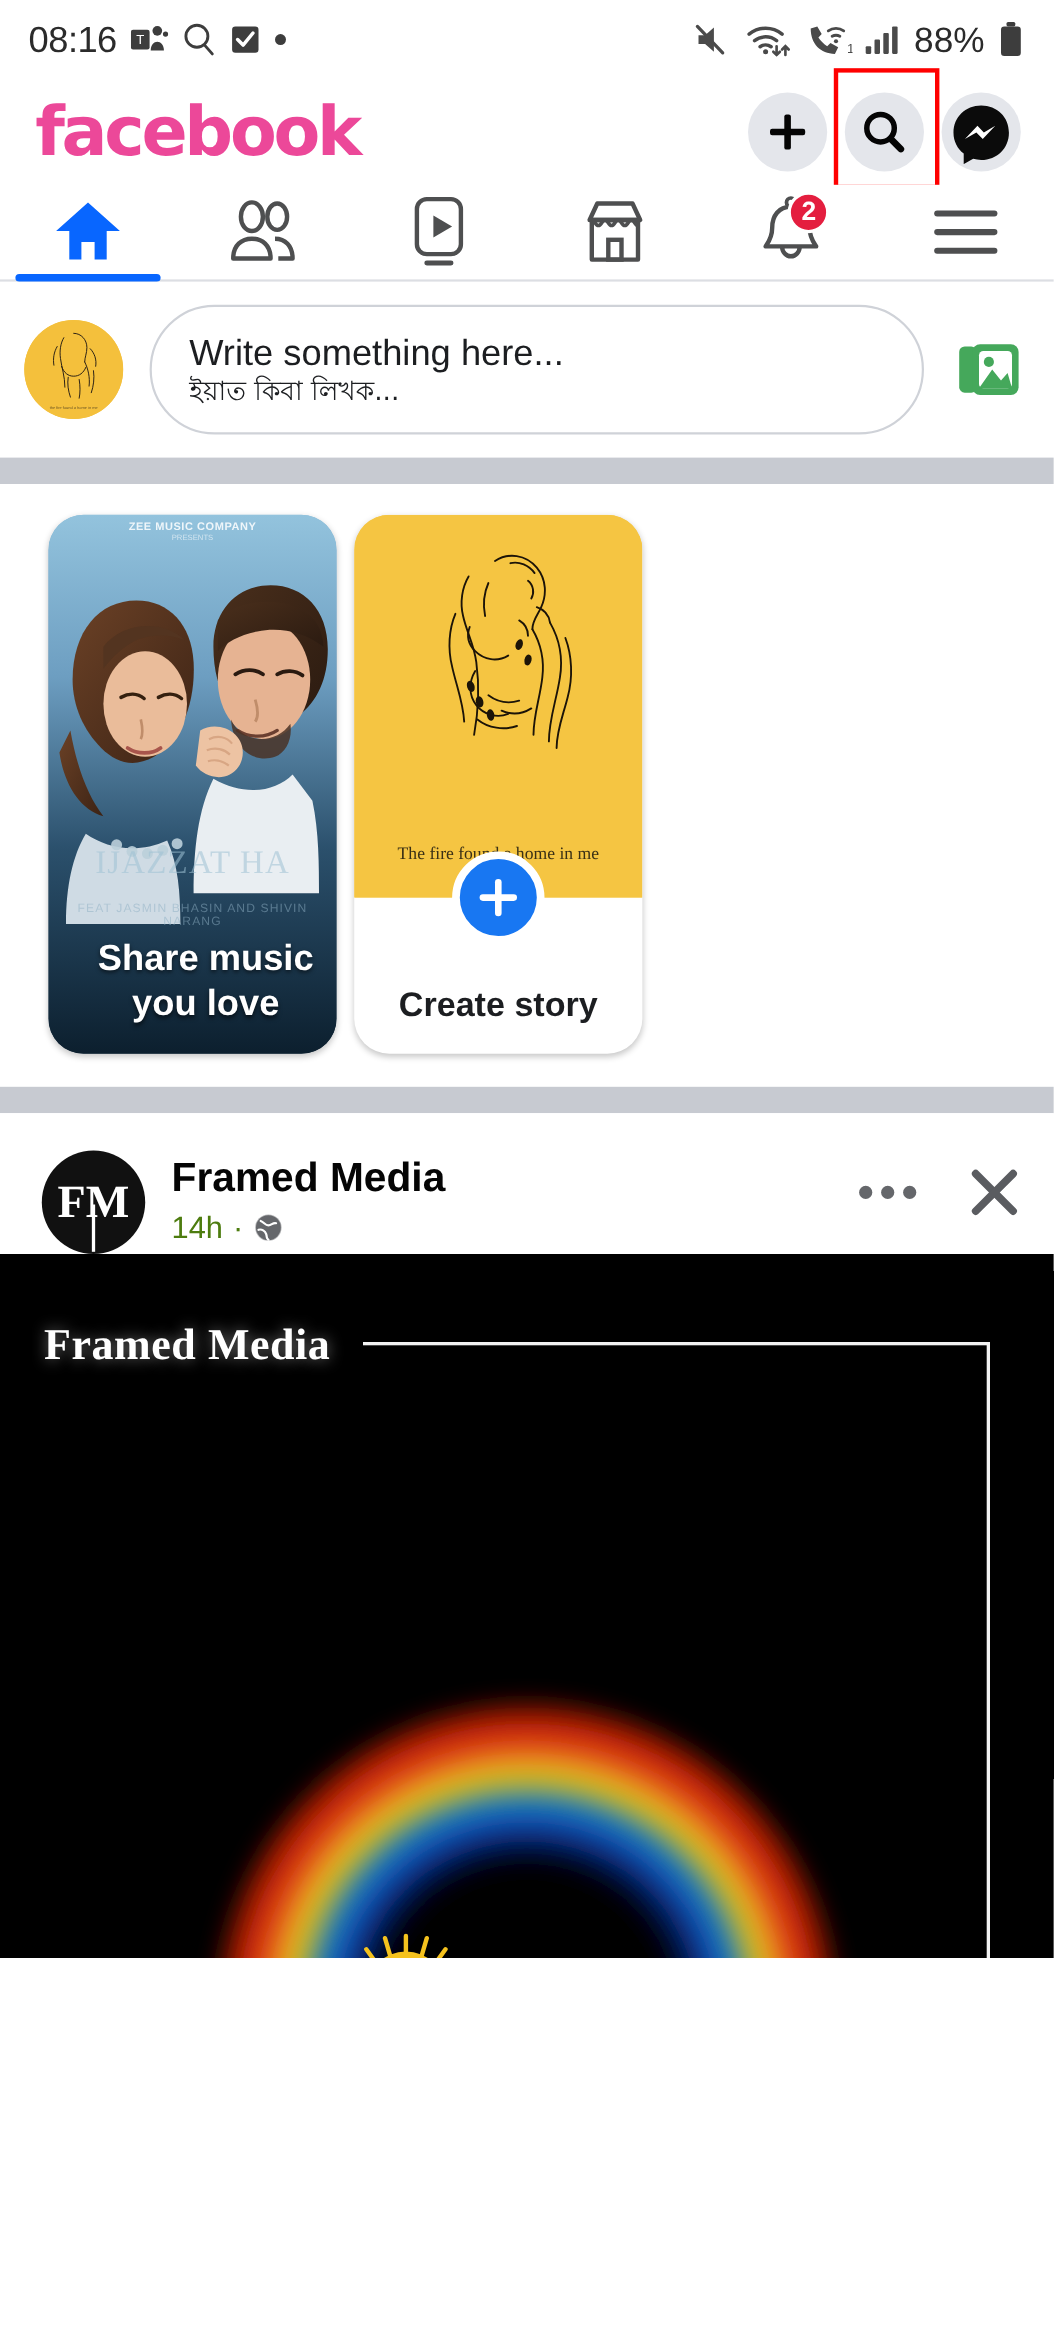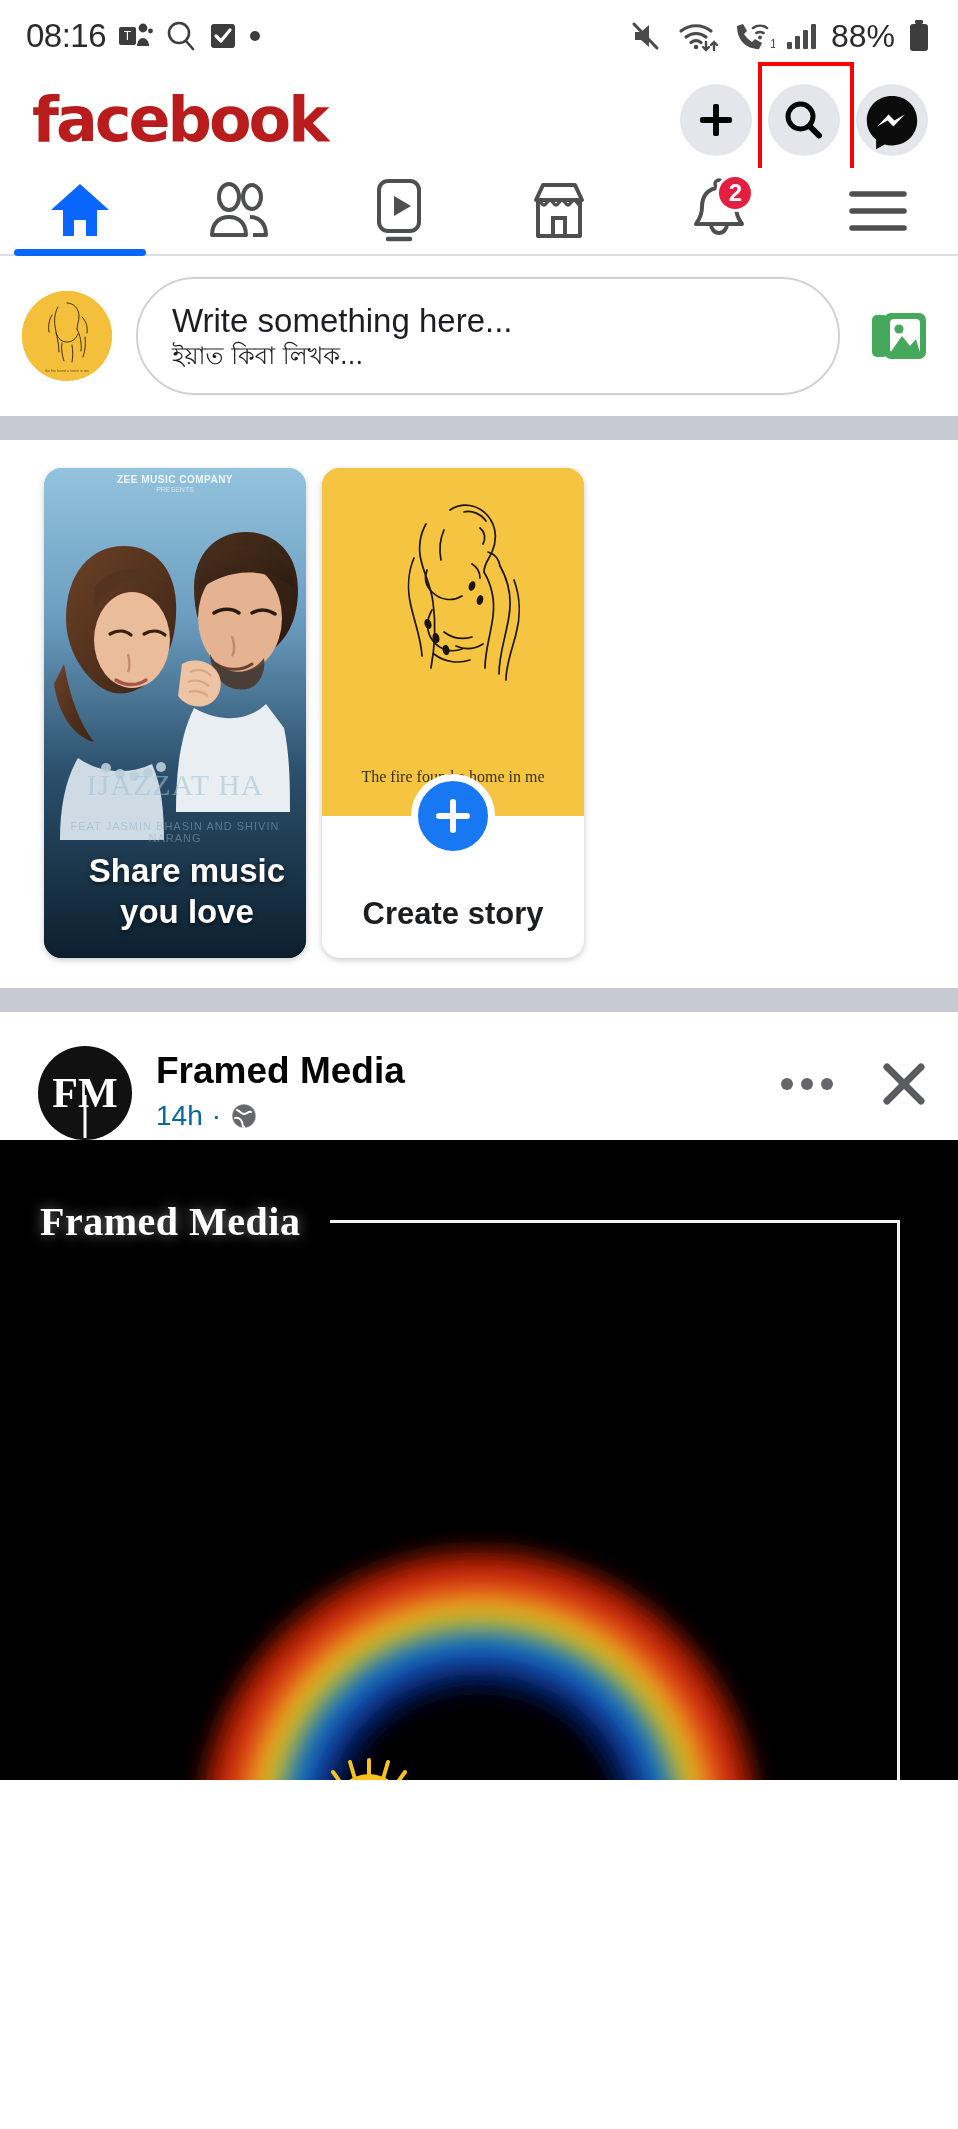--- a/index.html
+++ b/index.html
@@ -23,21 +23,21 @@
   .sb-ico { display:block; }
   .dot-ind { width:10px; height:10px; border-radius:50%; background:#3d3d3d; }
 
   
   .fbheader {
     height: 96px; display:flex; align-items:center;
     padding: 0 30px 0 32px; background:#fff;
   }
   .fb-logo {
     font-family: "DejaVu Sans", sans-serif;
-    font-size: 62px; font-weight: 700; color:#b91c1c;
+    font-size: 62px; font-weight: 700; color:#ec4899;
     letter-spacing:-3px; line-height:1;
   }
   .hdr-actions { margin-left:auto; display:flex; align-items:center; gap:16px; }
   .circle-btn {
     width:72px; height:72px; border-radius:50%;
     background:#E4E6EB; display:flex; align-items:center; justify-content:center;
     position:relative;
   }
   .hl-wrap { position:relative; }
   .hl-box {
@@ -89,21 +89,21 @@
 
   
   .band { height:24px; background:#C7CAD1; width:100%; }
 
   
   .stories {
     background:#fff; padding: 28px 0 30px 44px;
     display:flex; gap:16px;
   }
   .story-card {
-    width:262px; height:490px; border-radius:18px;
+    width:262px; height:490px; border-radius:32px;
     overflow:hidden; position:relative; flex:none;
     box-shadow:0 2px 6px rgba(0,0,0,.22);
   }
   .music-card { background: linear-gradient(#7FB6D6 0%, #5C8FB5 22%, #254963 58%, #0E2334 100%); }
   .music-photo { position:absolute; inset:0; }
   .music-title {
     position:absolute; left:0; right:0; top:300px;
     text-align:center; color:#9fc2d4; opacity:.55;
     font-family:"Liberation Serif", serif; font-size:30px; letter-spacing:1px;
   }
@@ -152,21 +152,21 @@
     display:flex; align-items:center; justify-content:center;
     font-family:"Liberation Serif", serif; font-weight:700; font-size:42px;
   }
   .page-avatar::after{
     content:""; position:absolute; left:50%; top:52%; width:3px; height:46%;
     background:#fff; transform:translateX(-50%);
   }
   .page-meta { margin-left:24px; padding-top:4px; }
   .page-name { font-size:37px; font-weight:700; color:#050505; line-height:1.15; }
   .page-sub { display:flex; align-items:center; gap:9px; margin-top:7px; }
-  .page-time { font-size:28px; color:#0369a1; }
+  .page-time { font-size:28px; color:#4d7c0f; }
   .post-actions { margin-left:auto; display:flex; align-items:center; gap:46px; padding-top:14px; }
   .post-text {
     padding: 26px 28px 20px 28px;
     font-size:35px; line-height:1.42; color:#050505;
   }
   .see-more { color:#8A8D91; }
   .post-image {
     width:100%; height:640px; background:#000; position:relative; overflow:hidden;
   }
   .fm-watermark {

